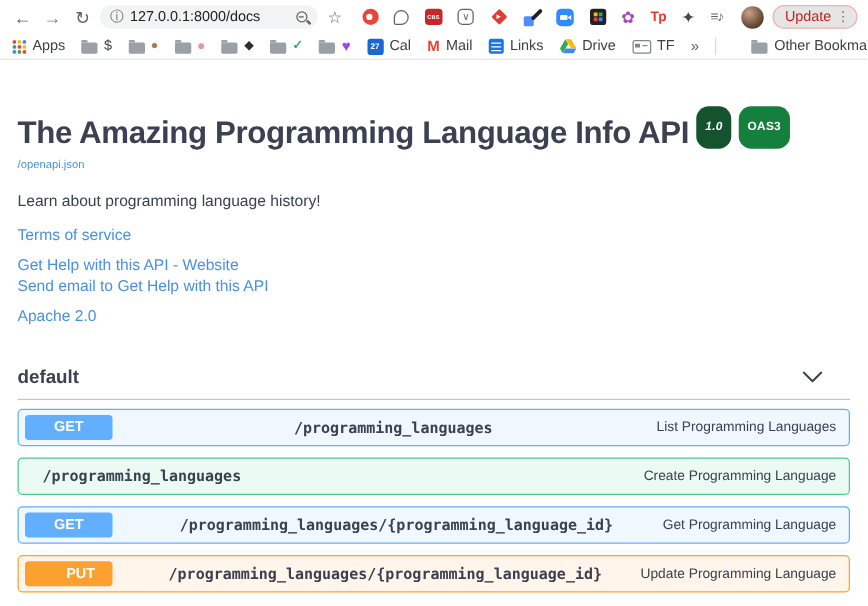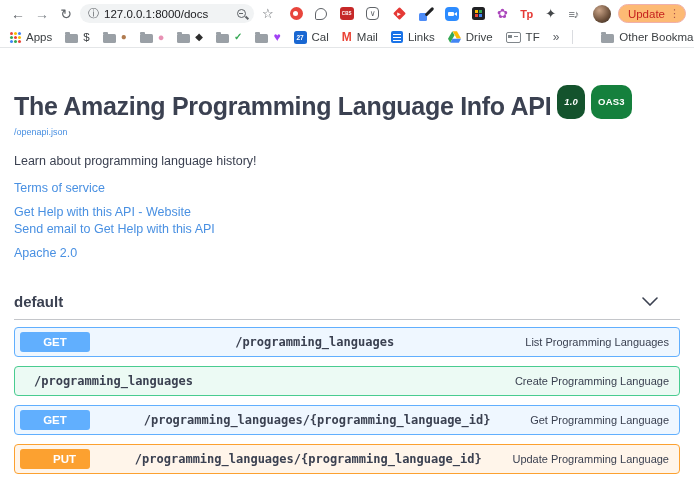--- a/index.html
+++ b/index.html
@@ -37,21 +37,21 @@
   .zoomcam::after { content: ''; position: absolute; right: 2px; top: 5.2px; width: 0; height: 0; border-right: 3px solid #fff; border-top: 2.2px solid transparent; border-bottom: 2.2px solid transparent; }
   .darkgrid { width: 13px; height: 13px; background: #202124; border-radius: 2.5px; position: relative; }
   .darkgrid::before { content: ''; position: absolute; left: 3px; top: 3px; width: 3px; height: 3px; background: #fbbc04; box-shadow: 4px 0 0 #34a853, 0 4px 0 #ea4335, 4px 4px 0 #4285f4; }
   .flower { font-size: 13px; color: #ab47bc; line-height: 13px; }
   .tp { font-size: 11px; font-weight: bold; color: #e53935; letter-spacing: -0.5px; }
   .pinwheel { font-size: 13px; color: #44474a; line-height: 13px; }
   .playlist { font-size: 11px; color: #5f6368; letter-spacing: -1px; }
   .avatar { width: 18px; height: 18px; border-radius: 50%; flex: 0 0 auto; margin: 0 7px 0 2px; cursor: pointer;
             background: radial-gradient(circle at 35% 30%, #c9a387, #6b4f3a 60%, #2e2620); }
   .update-pill { flex: 0 0 auto; height: 19px; display: flex; align-items: center; gap: 4px; padding: 0 5px 0 9px;
-                 border: 1.5px solid #f0b0ab; background: #fdba74; border-radius: 10px; cursor: pointer; }
+                 border: 1.5px solid #f0b0ab; background: #e5e5e5; border-radius: 10px; cursor: pointer; }
   .update-pill .upd-label { color: #c5221f; font-size: 11.5px; }
   .update-pill .kebab { color: #a8564f; font-size: 11px; }
 
   
   .bookmarks { height: 21px; display: flex; align-items: center; gap: 13px; padding: 0 10px; background: #fff;
                border-bottom: 1px solid #e4e6e8; font-size: 11.5px; color: #3c4043; }
   .bm { display: inline-flex; align-items: center; gap: 5px; cursor: pointer; white-space: nowrap; }
   .apps-grid { width: 11px; height: 11px; position: relative; flex: 0 0 auto; }
   .apps-grid::before { content: ''; position: absolute; left: 0; top: 0; width: 3px; height: 3px; border-radius: 50%; background: #ea4335;
       box-shadow: 4px 0 0 #fbbc04, 8px 0 0 #4285f4, 0 4px 0 #34a853, 4px 4px 0 #ea4335, 8px 4px 0 #fbbc04, 0 8px 0 #4285f4, 4px 8px 0 #34a853, 8px 8px 0 #ea4335; }

